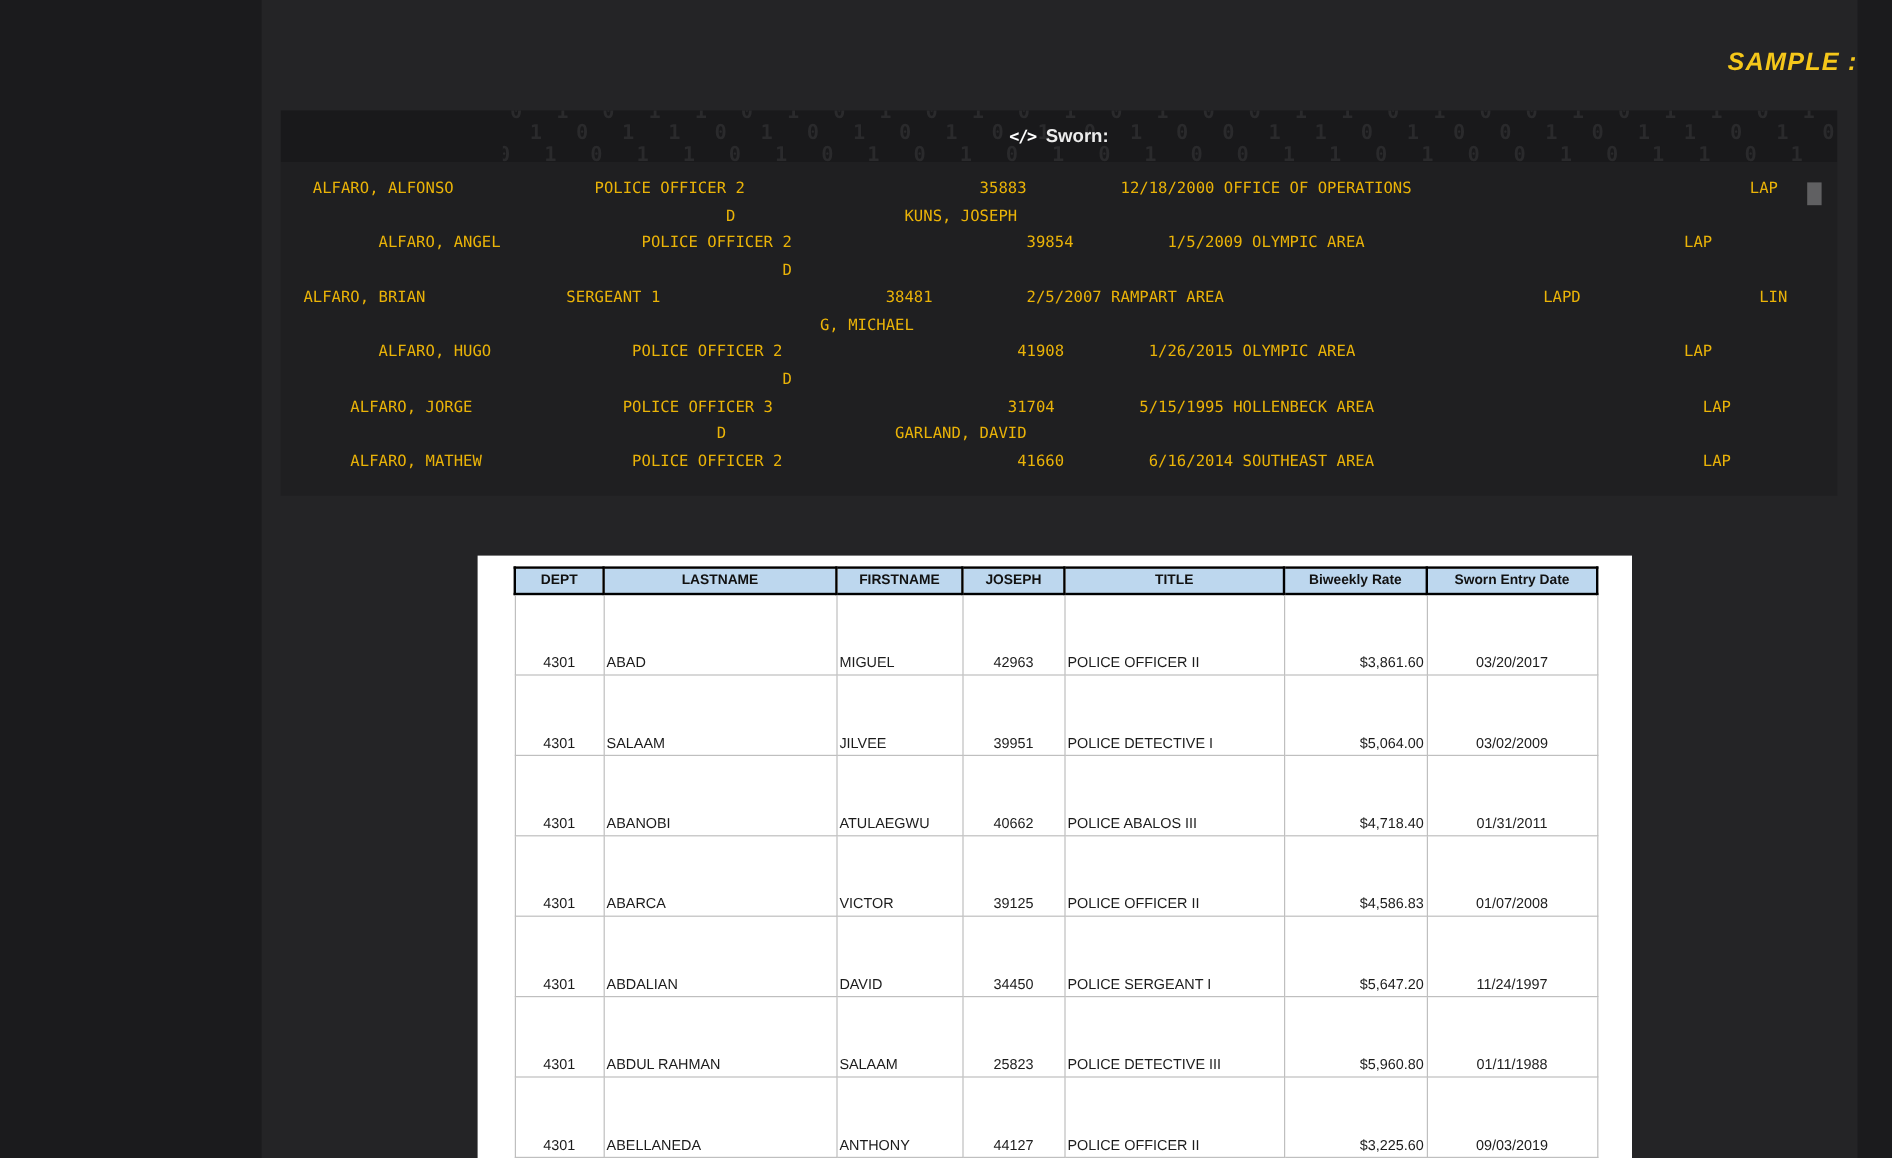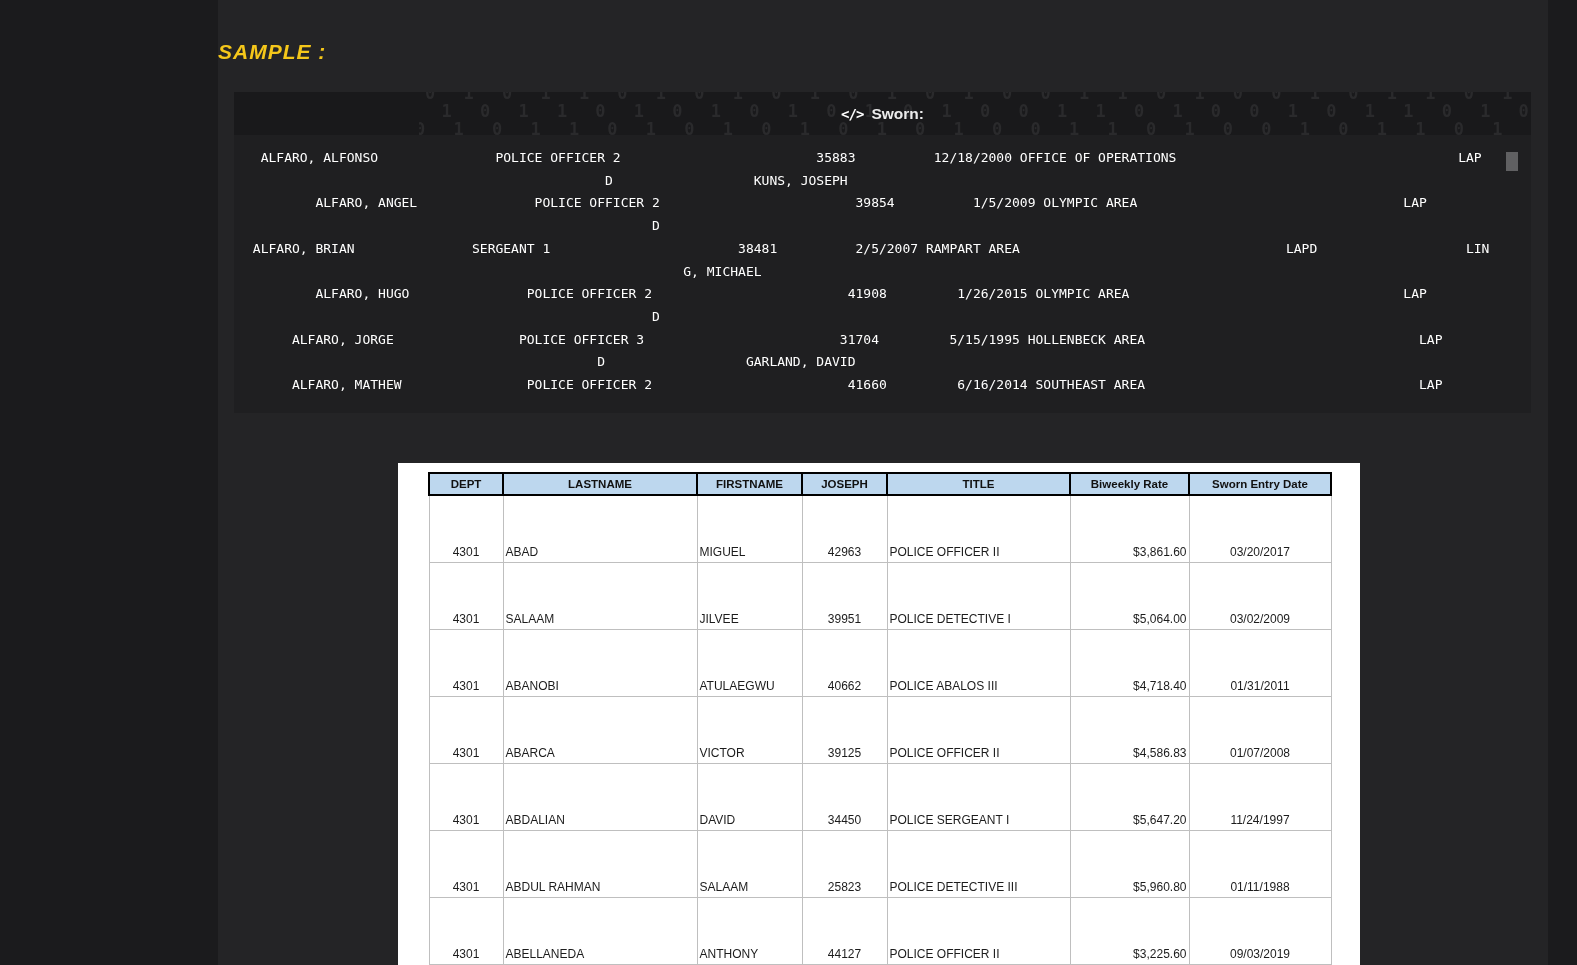--- a/index.html
+++ b/index.html
@@ -5,21 +5,21 @@
   html,body { margin:0; padding:0; background:#1b1b1d; }
   .page {
     position:relative; width:1577px; height:965px; overflow:hidden;
     background:#1b1b1d; font-family:"Liberation Sans", sans-serif;
   }
   .content-col {
     position:absolute; left:218px; top:0; width:1330px; height:965px;
     background:#242426;
   }
   .sample-title {
-    position:absolute; top:40px; left:0; width:100%; text-align:left;
+    position:absolute; top:40px; left:0; width:100%; text-align:right;
     color:#f5c71a; font-style:italic; font-weight:bold; font-size:21px;
     letter-spacing:1px;
   }
   .code-panel { position:absolute; left:16px; top:92px; width:1297px; }
   .code-header { position:relative; height:43px; background:#19191b; overflow:hidden; }
   .binary-bg {
     position:absolute; left:185px; right:0; top:0; bottom:0; overflow:hidden;
     color:#2a2a2c; font-family:"DejaVu Sans Mono", monospace; font-size:17px;
     font-weight:bold; letter-spacing:9px; white-space:nowrap; z-index:1;
   }
@@ -33,21 +33,21 @@
     color:#ececec; font-weight:bold; font-size:15.5px;
   }
   .code-icon {
     font-family:"DejaVu Sans Mono", monospace; font-size:14px; font-weight:bold;
     letter-spacing:-1px; color:#ffffff;
   }
   .code-body { position:relative; height:278px; background:#1f1f21; overflow:hidden; }
   .code-body pre {
     margin:0; padding:12px 0 0 11px;
     font-family:"DejaVu Sans Mono", monospace; font-size:13px; line-height:22.7px;
-    color:#ffffff; white-space:pre;
+    color:#eab308; white-space:pre;
   }
   .scroll-thumb {
     position:absolute; top:17px; right:13px; width:12px; height:19px;
     background:#606062;
   }
   .sheet-image {
     position:absolute; left:180px; top:463px; width:962px; height:502px;
     background:#ffffff; overflow:hidden;
   }
   .sheet-table {

